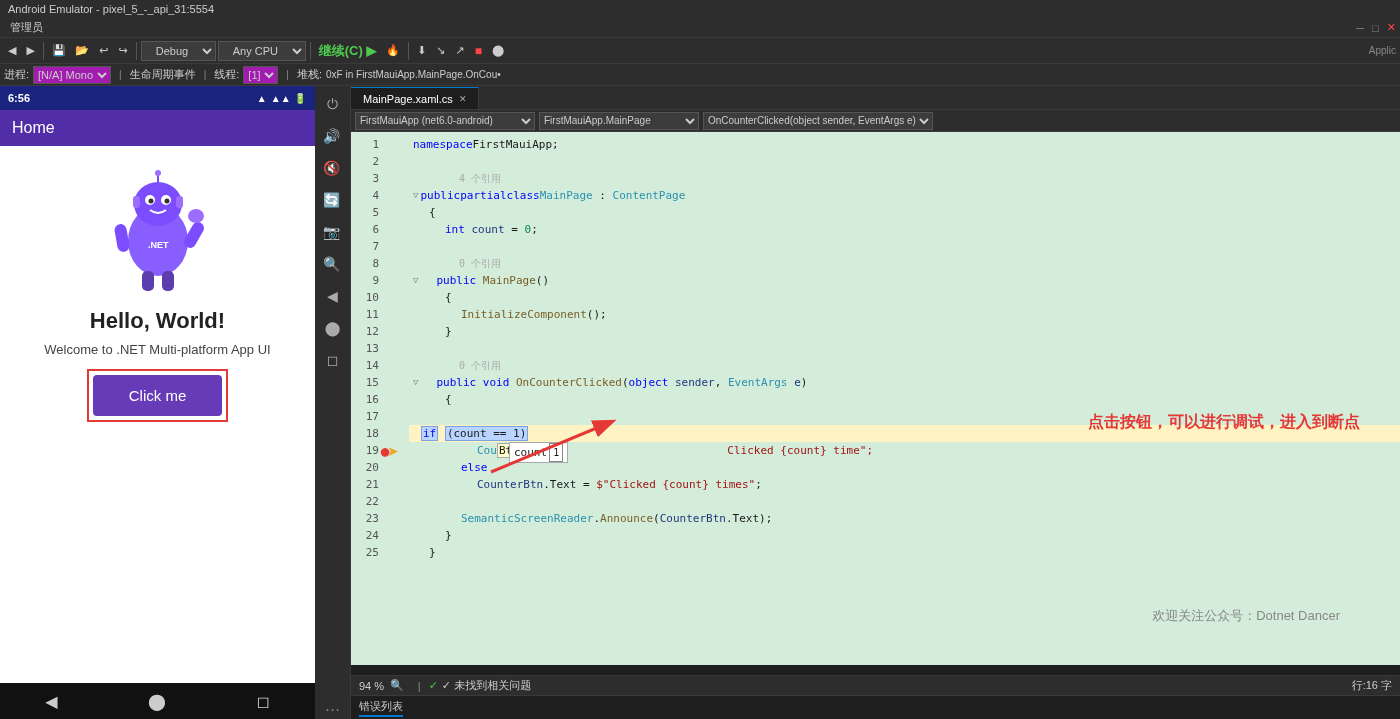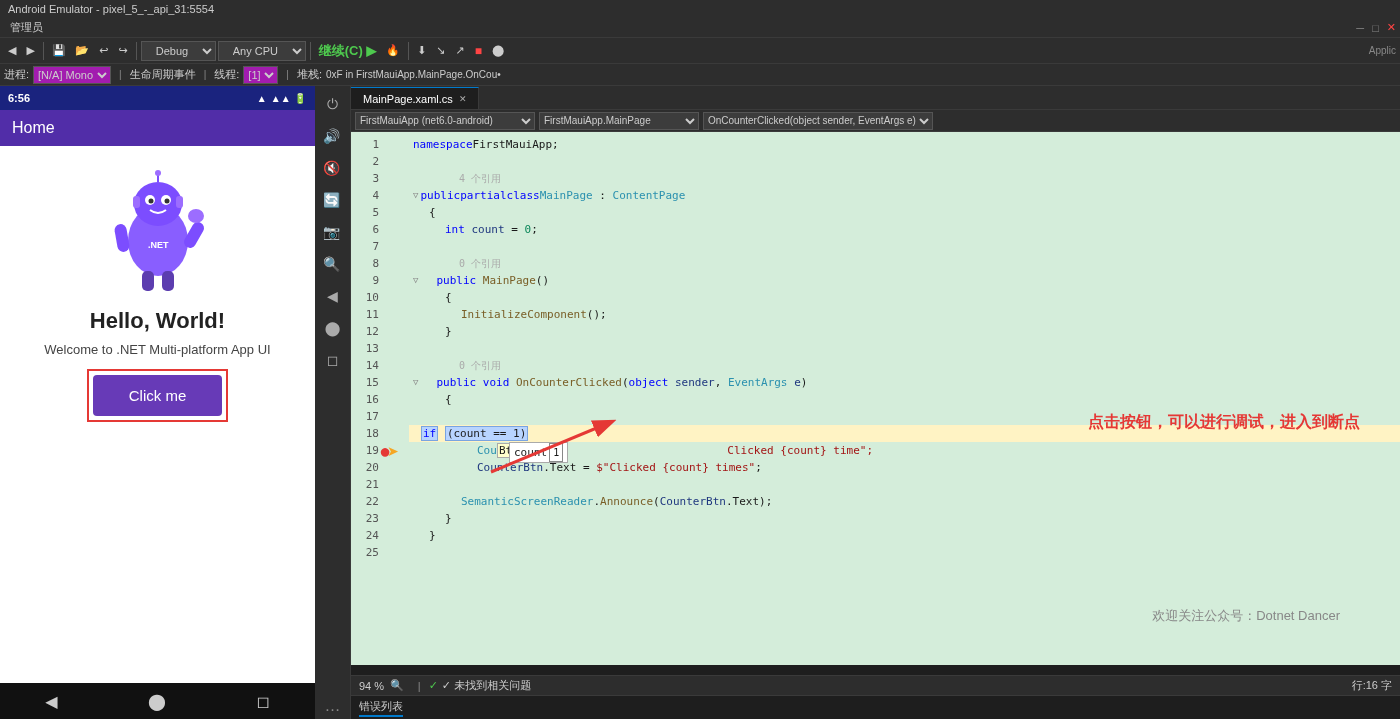--- a/index.html
+++ b/index.html
@@ -598,20 +598,21 @@
           <div class="code-line" style="position:relative;">
             <span style="margin-left:64px;"><span class="type">Cou</span><span style="background:#ffffcc;border:1px solid #aaa;padding:0 1px;">Btn</span></span>
             
             <span style="position:absolute;left:100px;top:0;background:#fff;border:1px solid #aaa;padding:0 4px;font-size:11px;white-space:nowrap;z-index:10;display:flex;align-items:center;gap:2px;">
               <span>count</span>
               <span style="border:1px solid #888;padding:0 3px;font-size:10px;">1</span>
             </span>
             <span style="margin-left:200px;color:#a31515;"> Clicked {count} time";</span>
           </div>
 
+          <div class="code-line"><span style="margin-left:48px;"><span class="kw">else</span></span></div>
 
           <div class="code-line"><span style="margin-left:64px;"><span class="param">CounterBtn</span>.Text = <span class="str">$"Clicked {count} times"</span>;</span></div>
 
           <div class="code-line">&nbsp;</div>
 
           <div class="code-line"><span style="margin-left:48px;"><span class="type">SemanticScreenReader</span>.<span class="method">Announce</span>(<span class="param">CounterBtn</span>.Text);</span></div>
 
           <div class="code-line"><span style="margin-left:32px;">}</span></div>
 
           <div class="code-line"><span style="margin-left:16px;">}</span></div>

